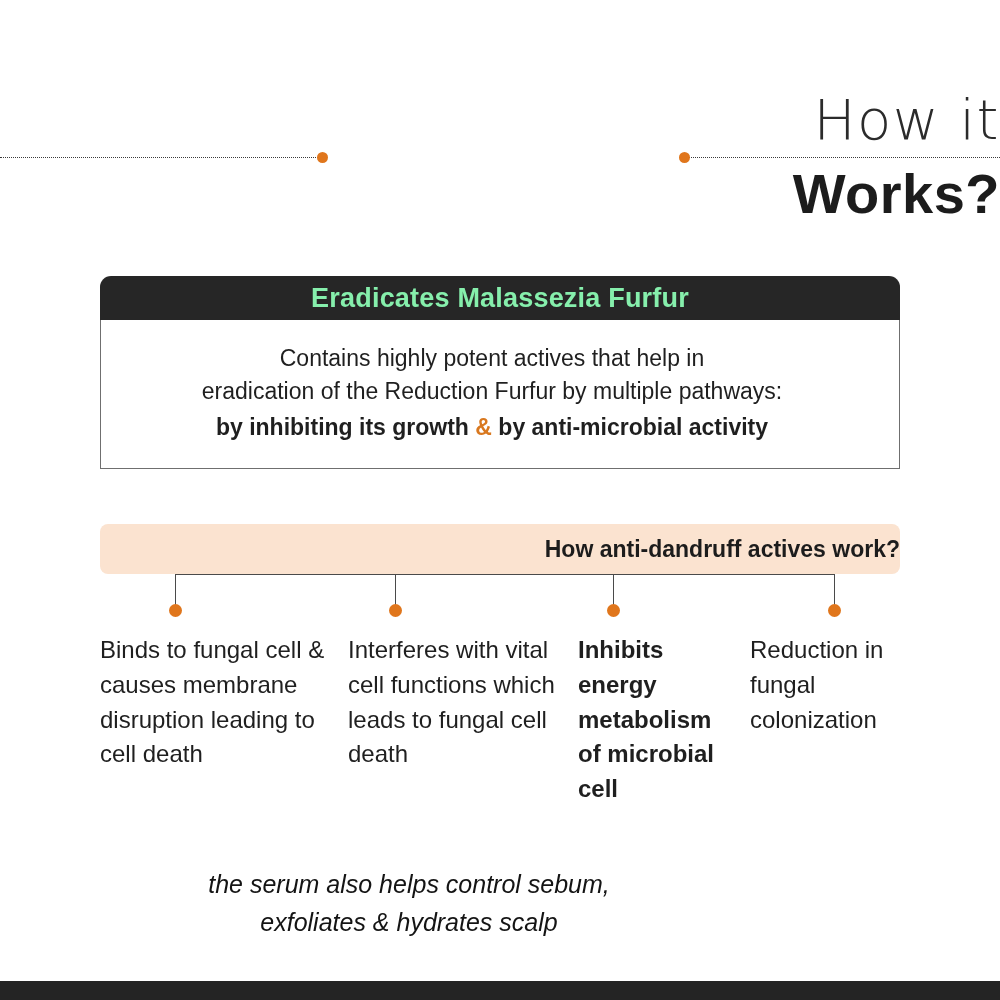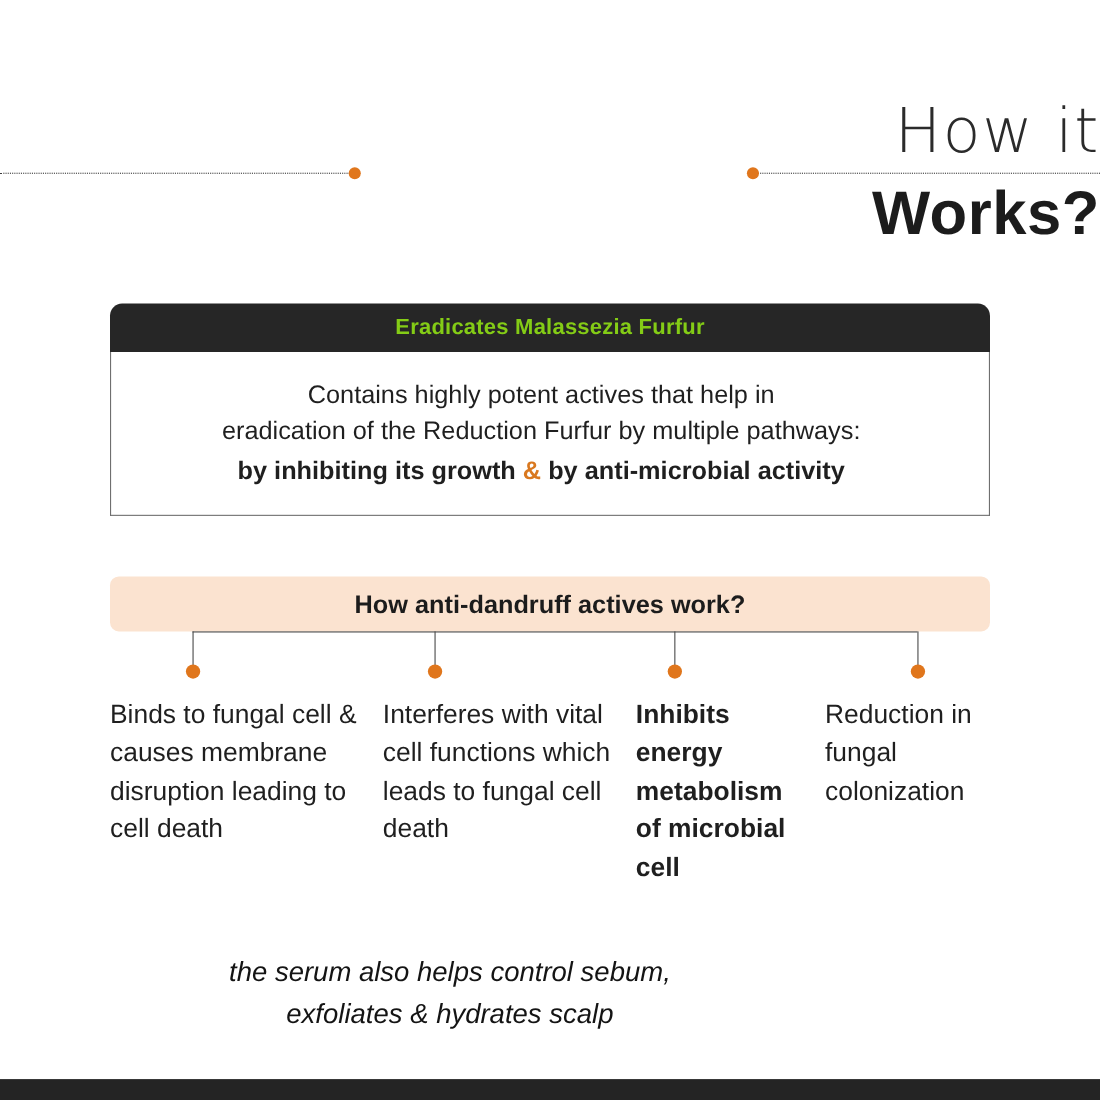--- a/index.html
+++ b/index.html
@@ -69,27 +69,27 @@
 
   
   .card {
     position: absolute;
     left: 100px;
     top: 276px;
     width: 800px;
   }
   .card-header {
     background: #262626;
-    color: #84cc16;
+    color: #86efac;
     border-radius: 11px 11px 0 0;
     height: 44px;
     display: flex;
     align-items: center;
     justify-content: center;
-    font-size: 20px;
+    font-size: 27px;
     font-weight: 700;
     letter-spacing: 0.2px;
   }
   .card-body {
     border: 1px solid #6f6f6f;
     border-top: none;
     background: #ffffff;
     padding: 22px 18px 24px 2px;
     text-align: center;
   }
@@ -109,21 +109,21 @@
   .banner {
     position: absolute;
     left: 100px;
     top: 524px;
     width: 800px;
     height: 50px;
     background: #fbe3d0;
     border-radius: 8px;
     display: flex;
     align-items: center;
-    justify-content: center;
+    justify-content: flex-end;
     font-size: 23px;
     font-weight: 700;
     color: #1c1c1c;
   }
 
   
   .connector-bar {
     position: absolute;
     left: 175px;
     top: 574px;

